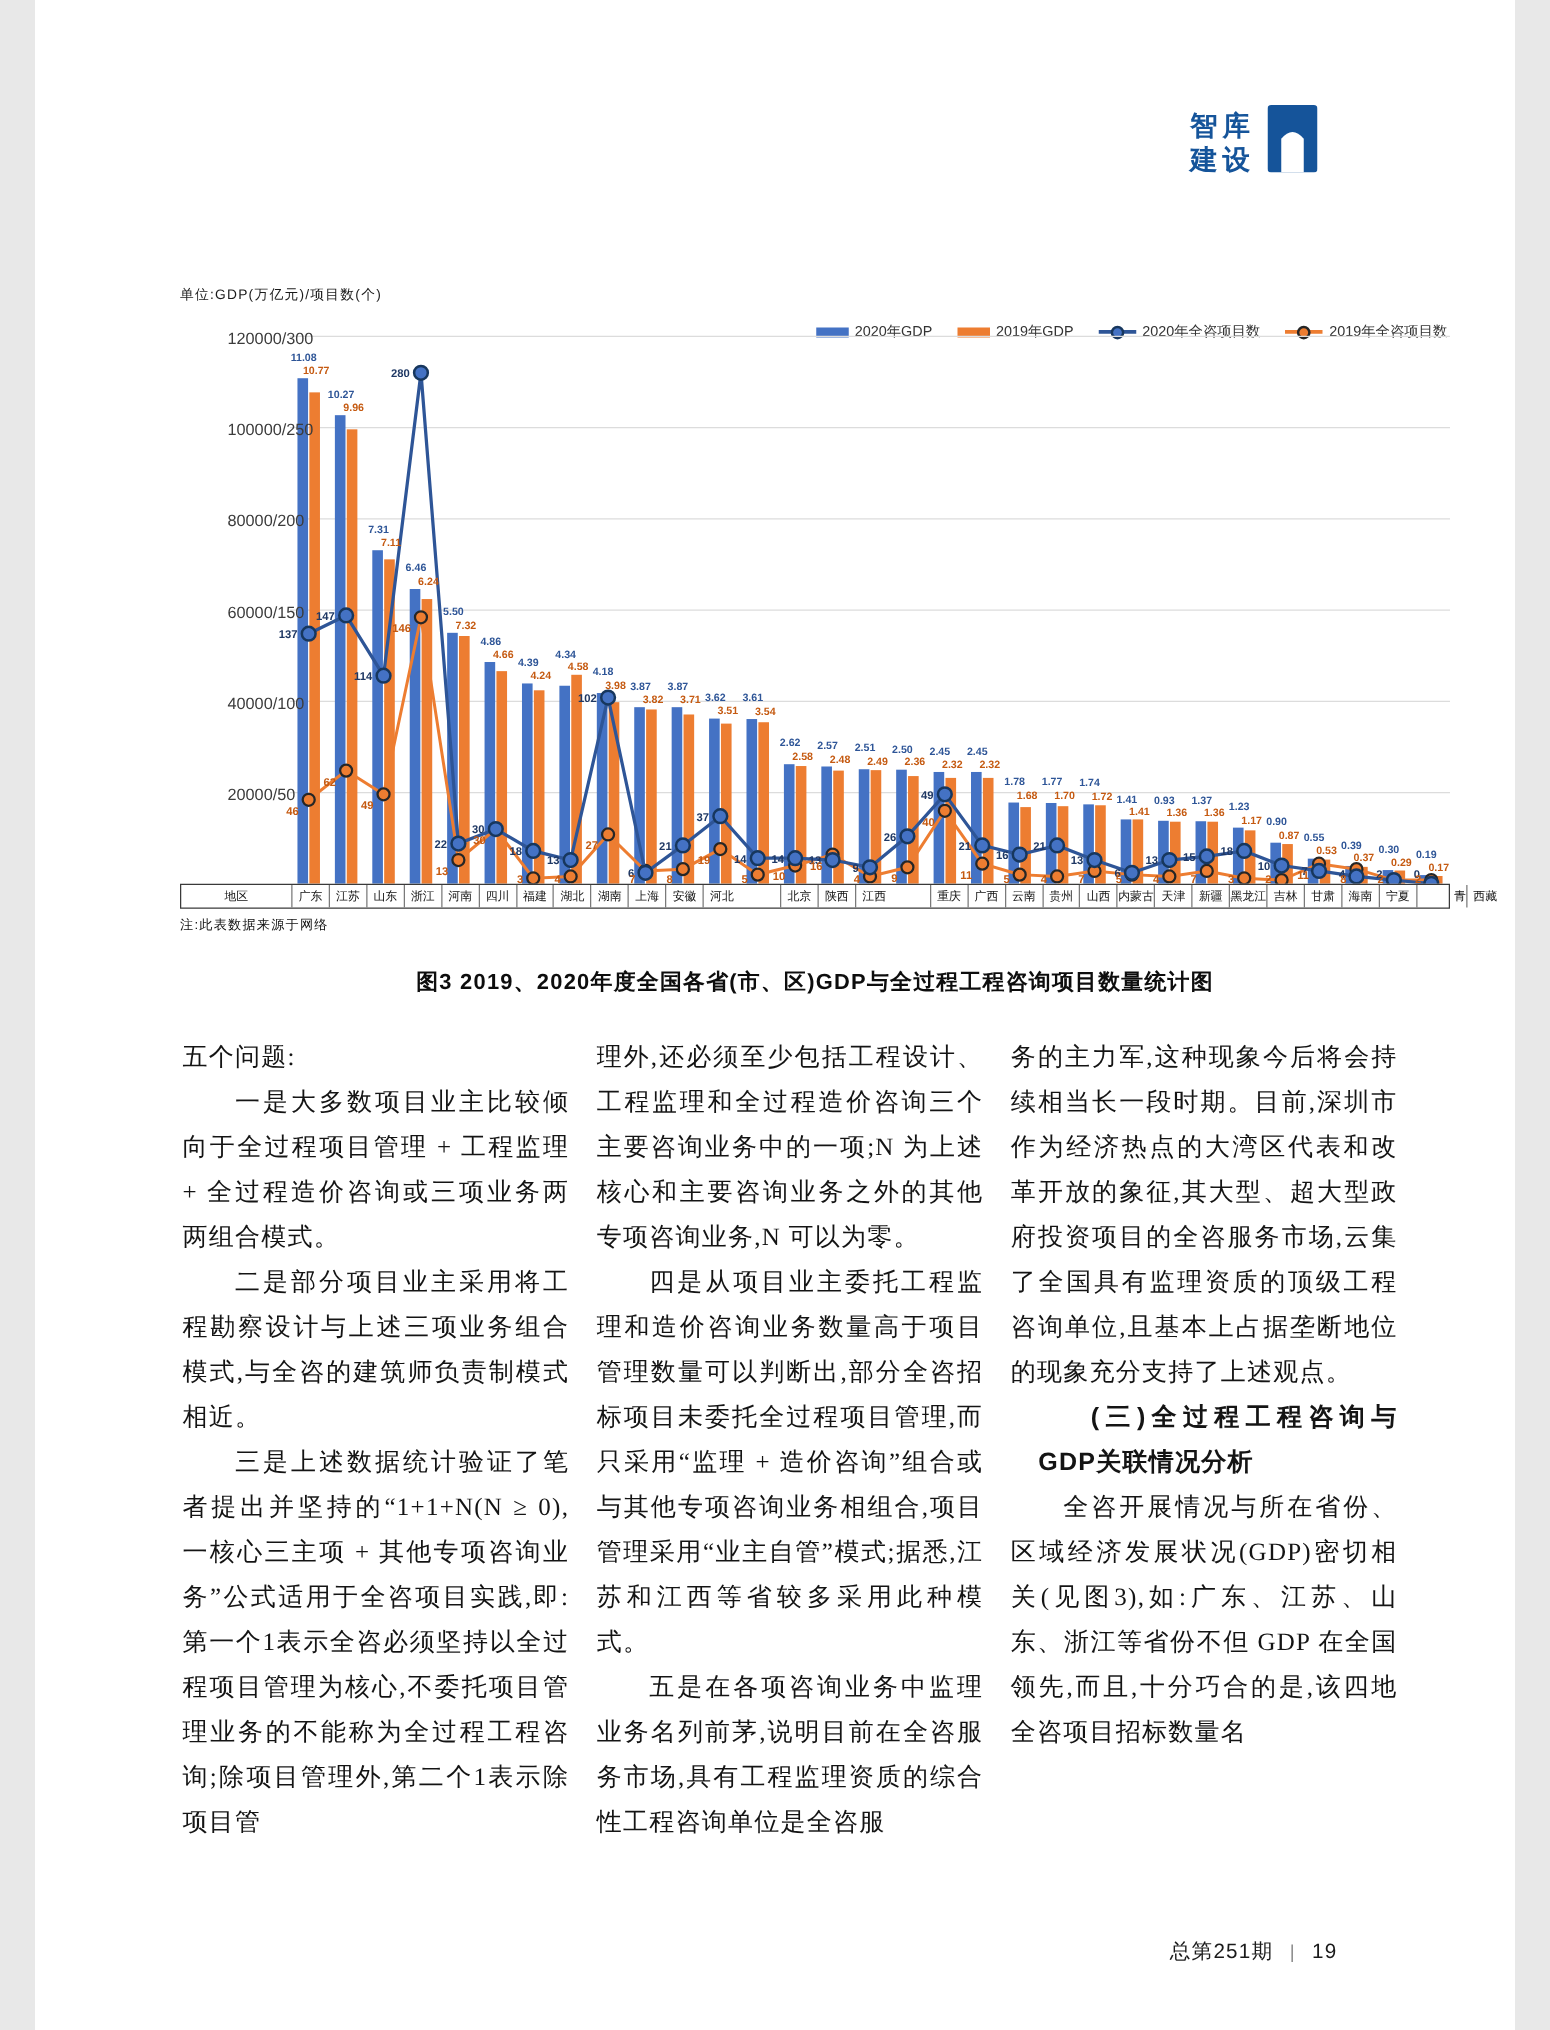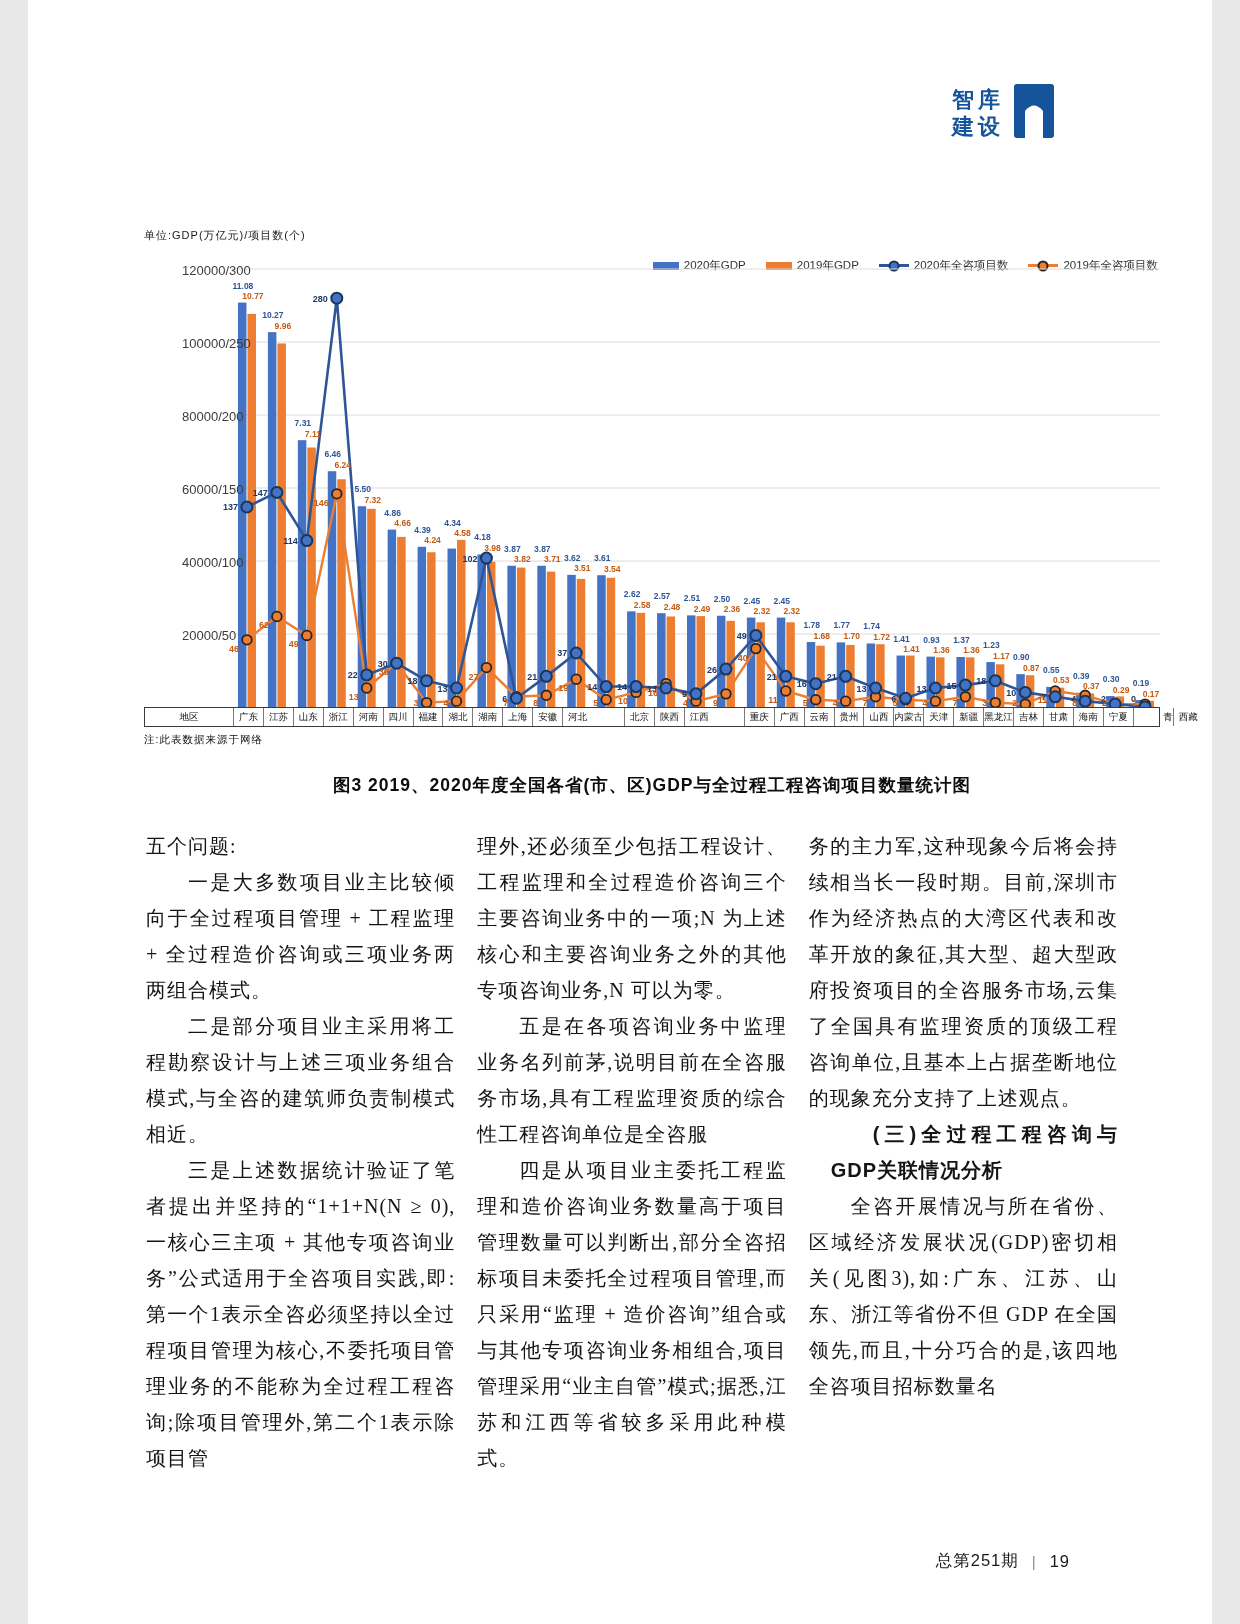--- a/index.html
+++ b/index.html
@@ -412,22 +412,22 @@
 
   <div class="columns">
     <div class="col" id="col1">
         <p>五个问题:</p>
         <p class="ind">一是大多数项目业主比较倾向于全过程项目管理 + 工程监理 + 全过程造价咨询或三项业务两两组合模式。</p>
         <p class="ind">二是部分项目业主采用将工程勘察设计与上述三项业务组合模式,与全咨的建筑师负责制模式相近。</p>
         <p class="ind">三是上述数据统计验证了笔者提出并坚持的“1+1+N(N ≥ 0),一核心三主项 + 其他专项咨询业务”公式适用于全咨项目实践,即:第一个1表示全咨必须坚持以全过程项目管理为核心,不委托项目管理业务的不能称为全过程工程咨询;除项目管理外,第二个1表示除项目管</p>
       </div>
     <div class="col" id="col2">
         <p>理外,还必须至少包括工程设计、工程监理和全过程造价咨询三个主要咨询业务中的一项;N 为上述核心和主要咨询业务之外的其他专项咨询业务,N 可以为零。</p>
+        <p class="ind">四是从项目业主委托工程监理和造价咨询业务数量高于项目管理数量可以判断出,部分全咨招标项目未委托全过程项目管理,而只采用“监理 + 造价咨询”组合或与其他专项咨询业务相组合,项目管理采用“业主自管”模式;据悉,江苏和江西等省较多采用此种模式。</p>
         <p class="ind">五是在各项咨询业务中监理业务名列前茅,说明目前在全咨服务市场,具有工程监理资质的综合性工程咨询单位是全咨服</p>
-        <p class="ind">四是从项目业主委托工程监理和造价咨询业务数量高于项目管理数量可以判断出,部分全咨招标项目未委托全过程项目管理,而只采用“监理 + 造价咨询”组合或与其他专项咨询业务相组合,项目管理采用“业主自管”模式;据悉,江苏和江西等省较多采用此种模式。</p>
       </div>
     <div class="col" id="col3">
         <p>务的主力军,这种现象今后将会持续相当长一段时期。目前,深圳市作为经济热点的大湾区代表和改革开放的象征,其大型、超大型政府投资项目的全咨服务市场,云集了全国具有监理资质的顶级工程咨询单位,且基本上占据垄断地位的现象充分支持了上述观点。</p>
         <p class="ind bold">(三)全过程工程咨询与GDP关联情况分析</p>
         <p class="ind">全咨开展情况与所在省份、区域经济发展状况(GDP)密切相关(见图3),如:广东、江苏、山东、浙江等省份不但 GDP 在全国领先,而且,十分巧合的是,该四地全咨项目招标数量名</p>
       </div>
   </div>
 
   <div class="footer">
     <span>总第251期</span>

